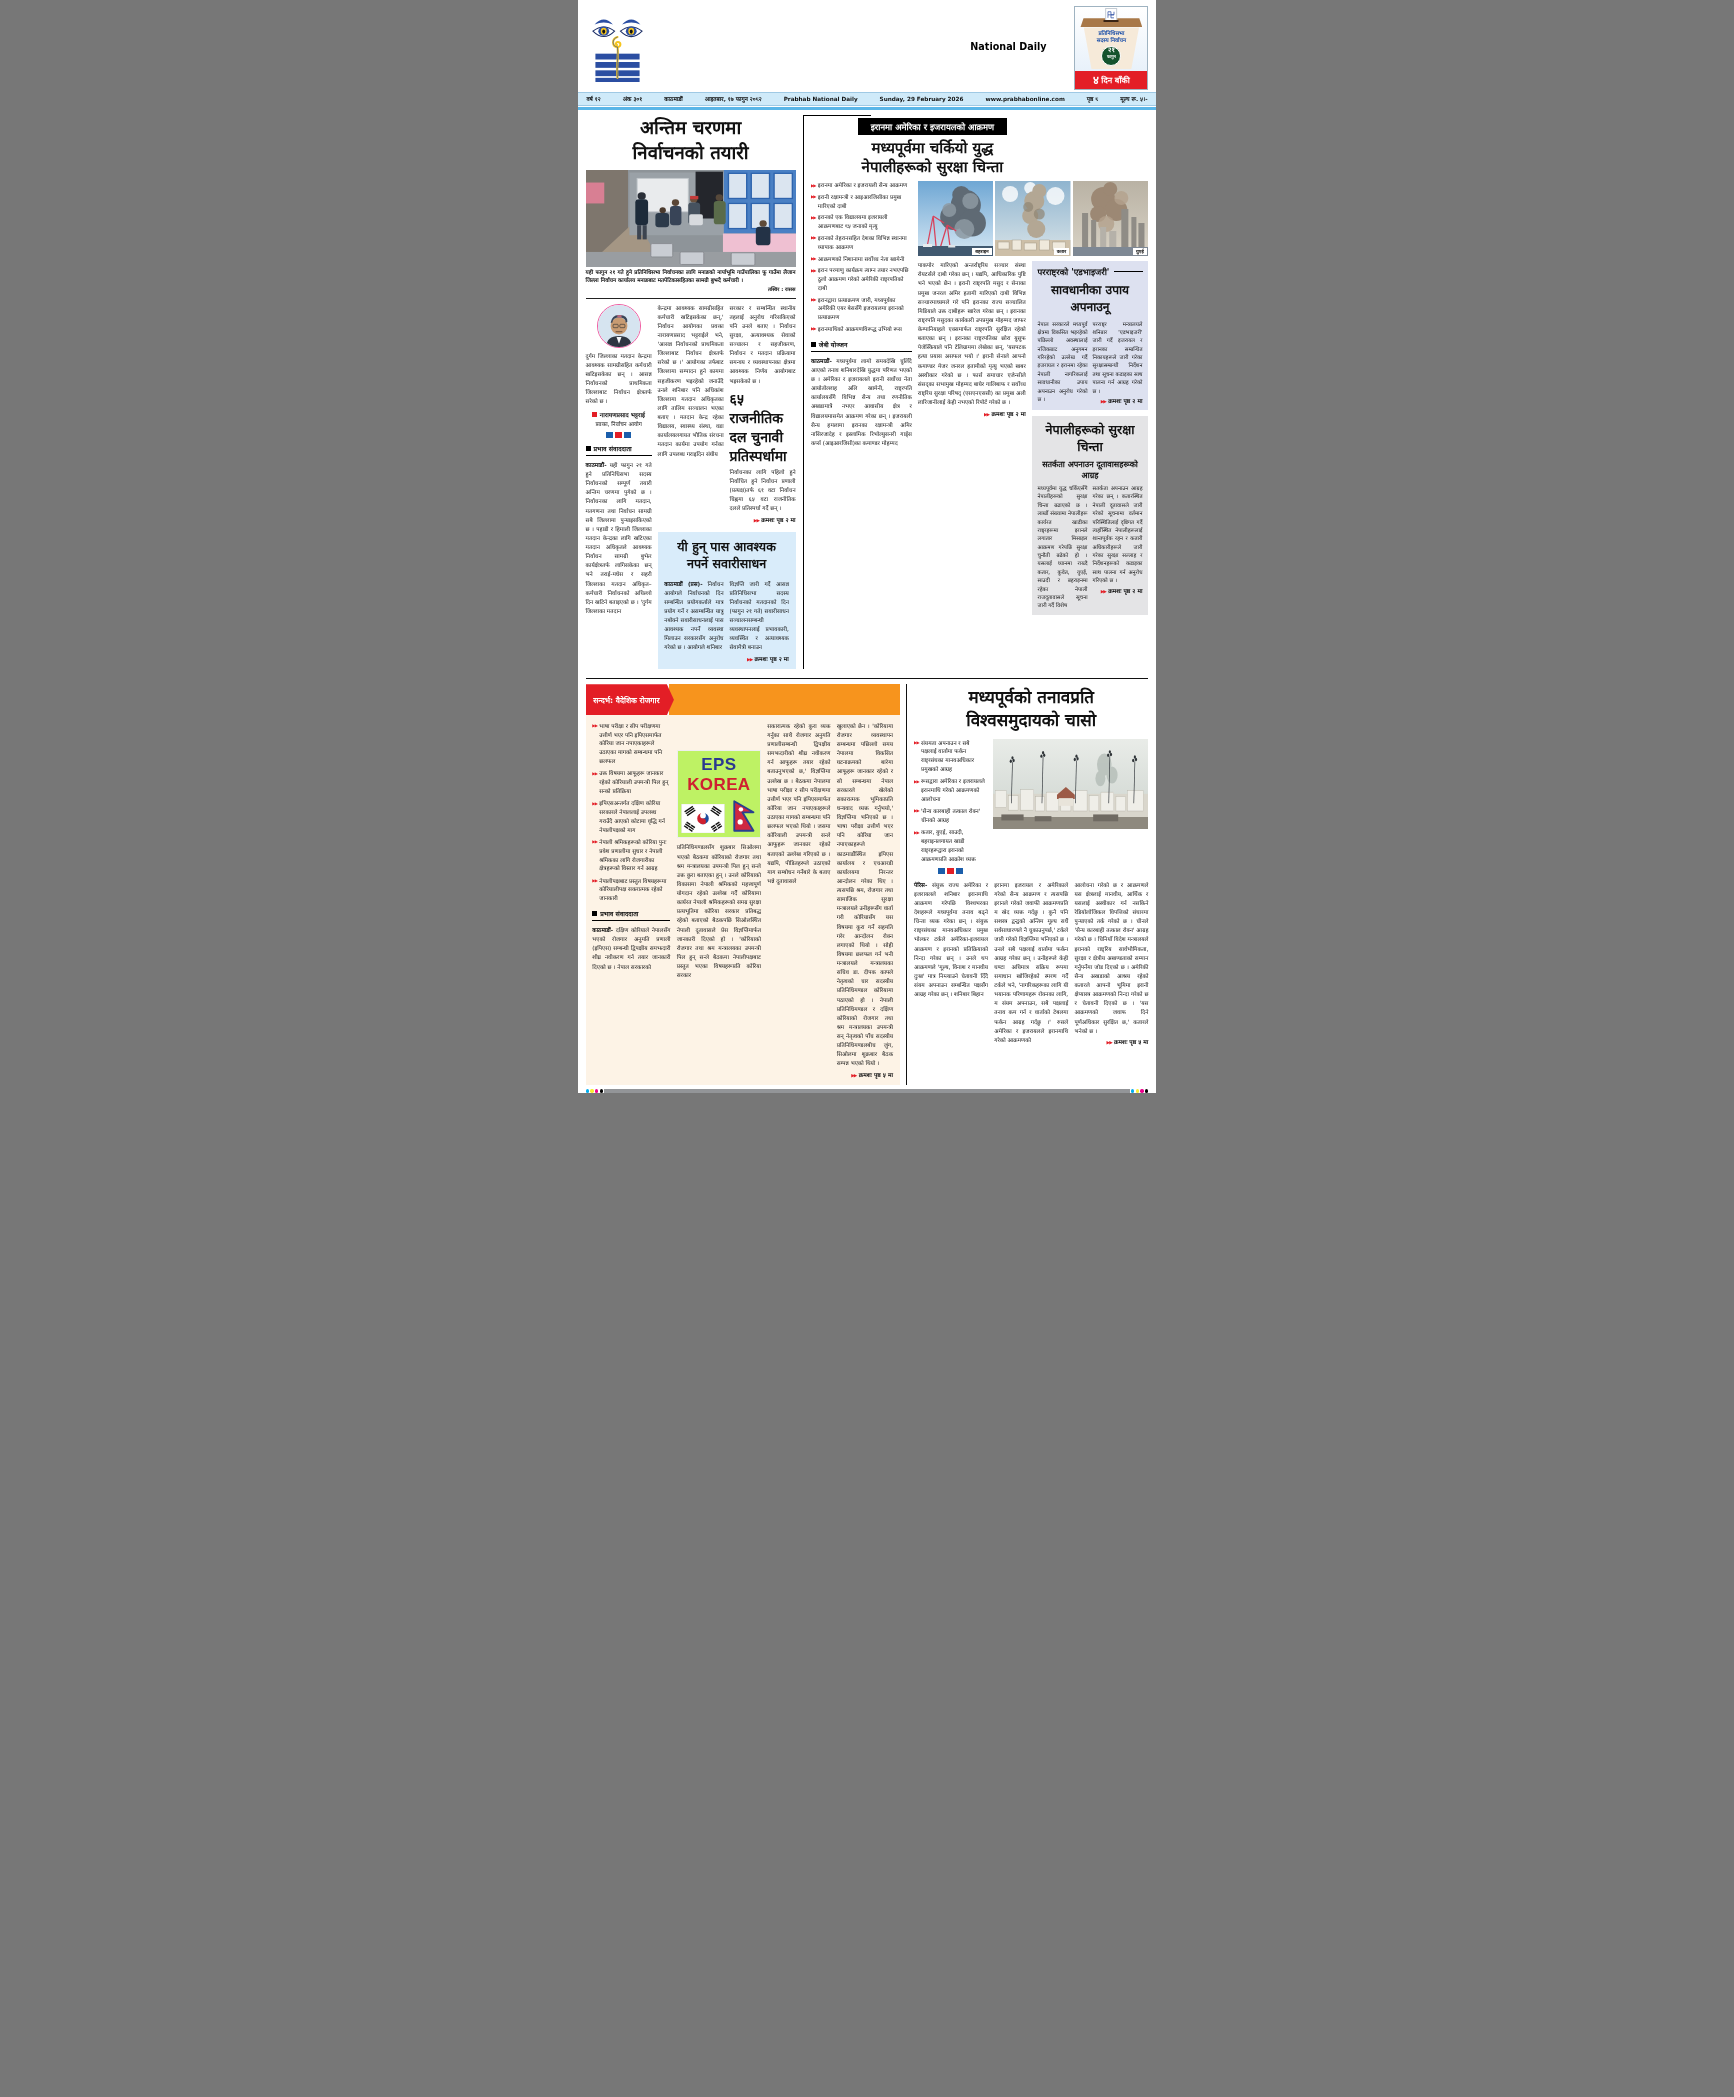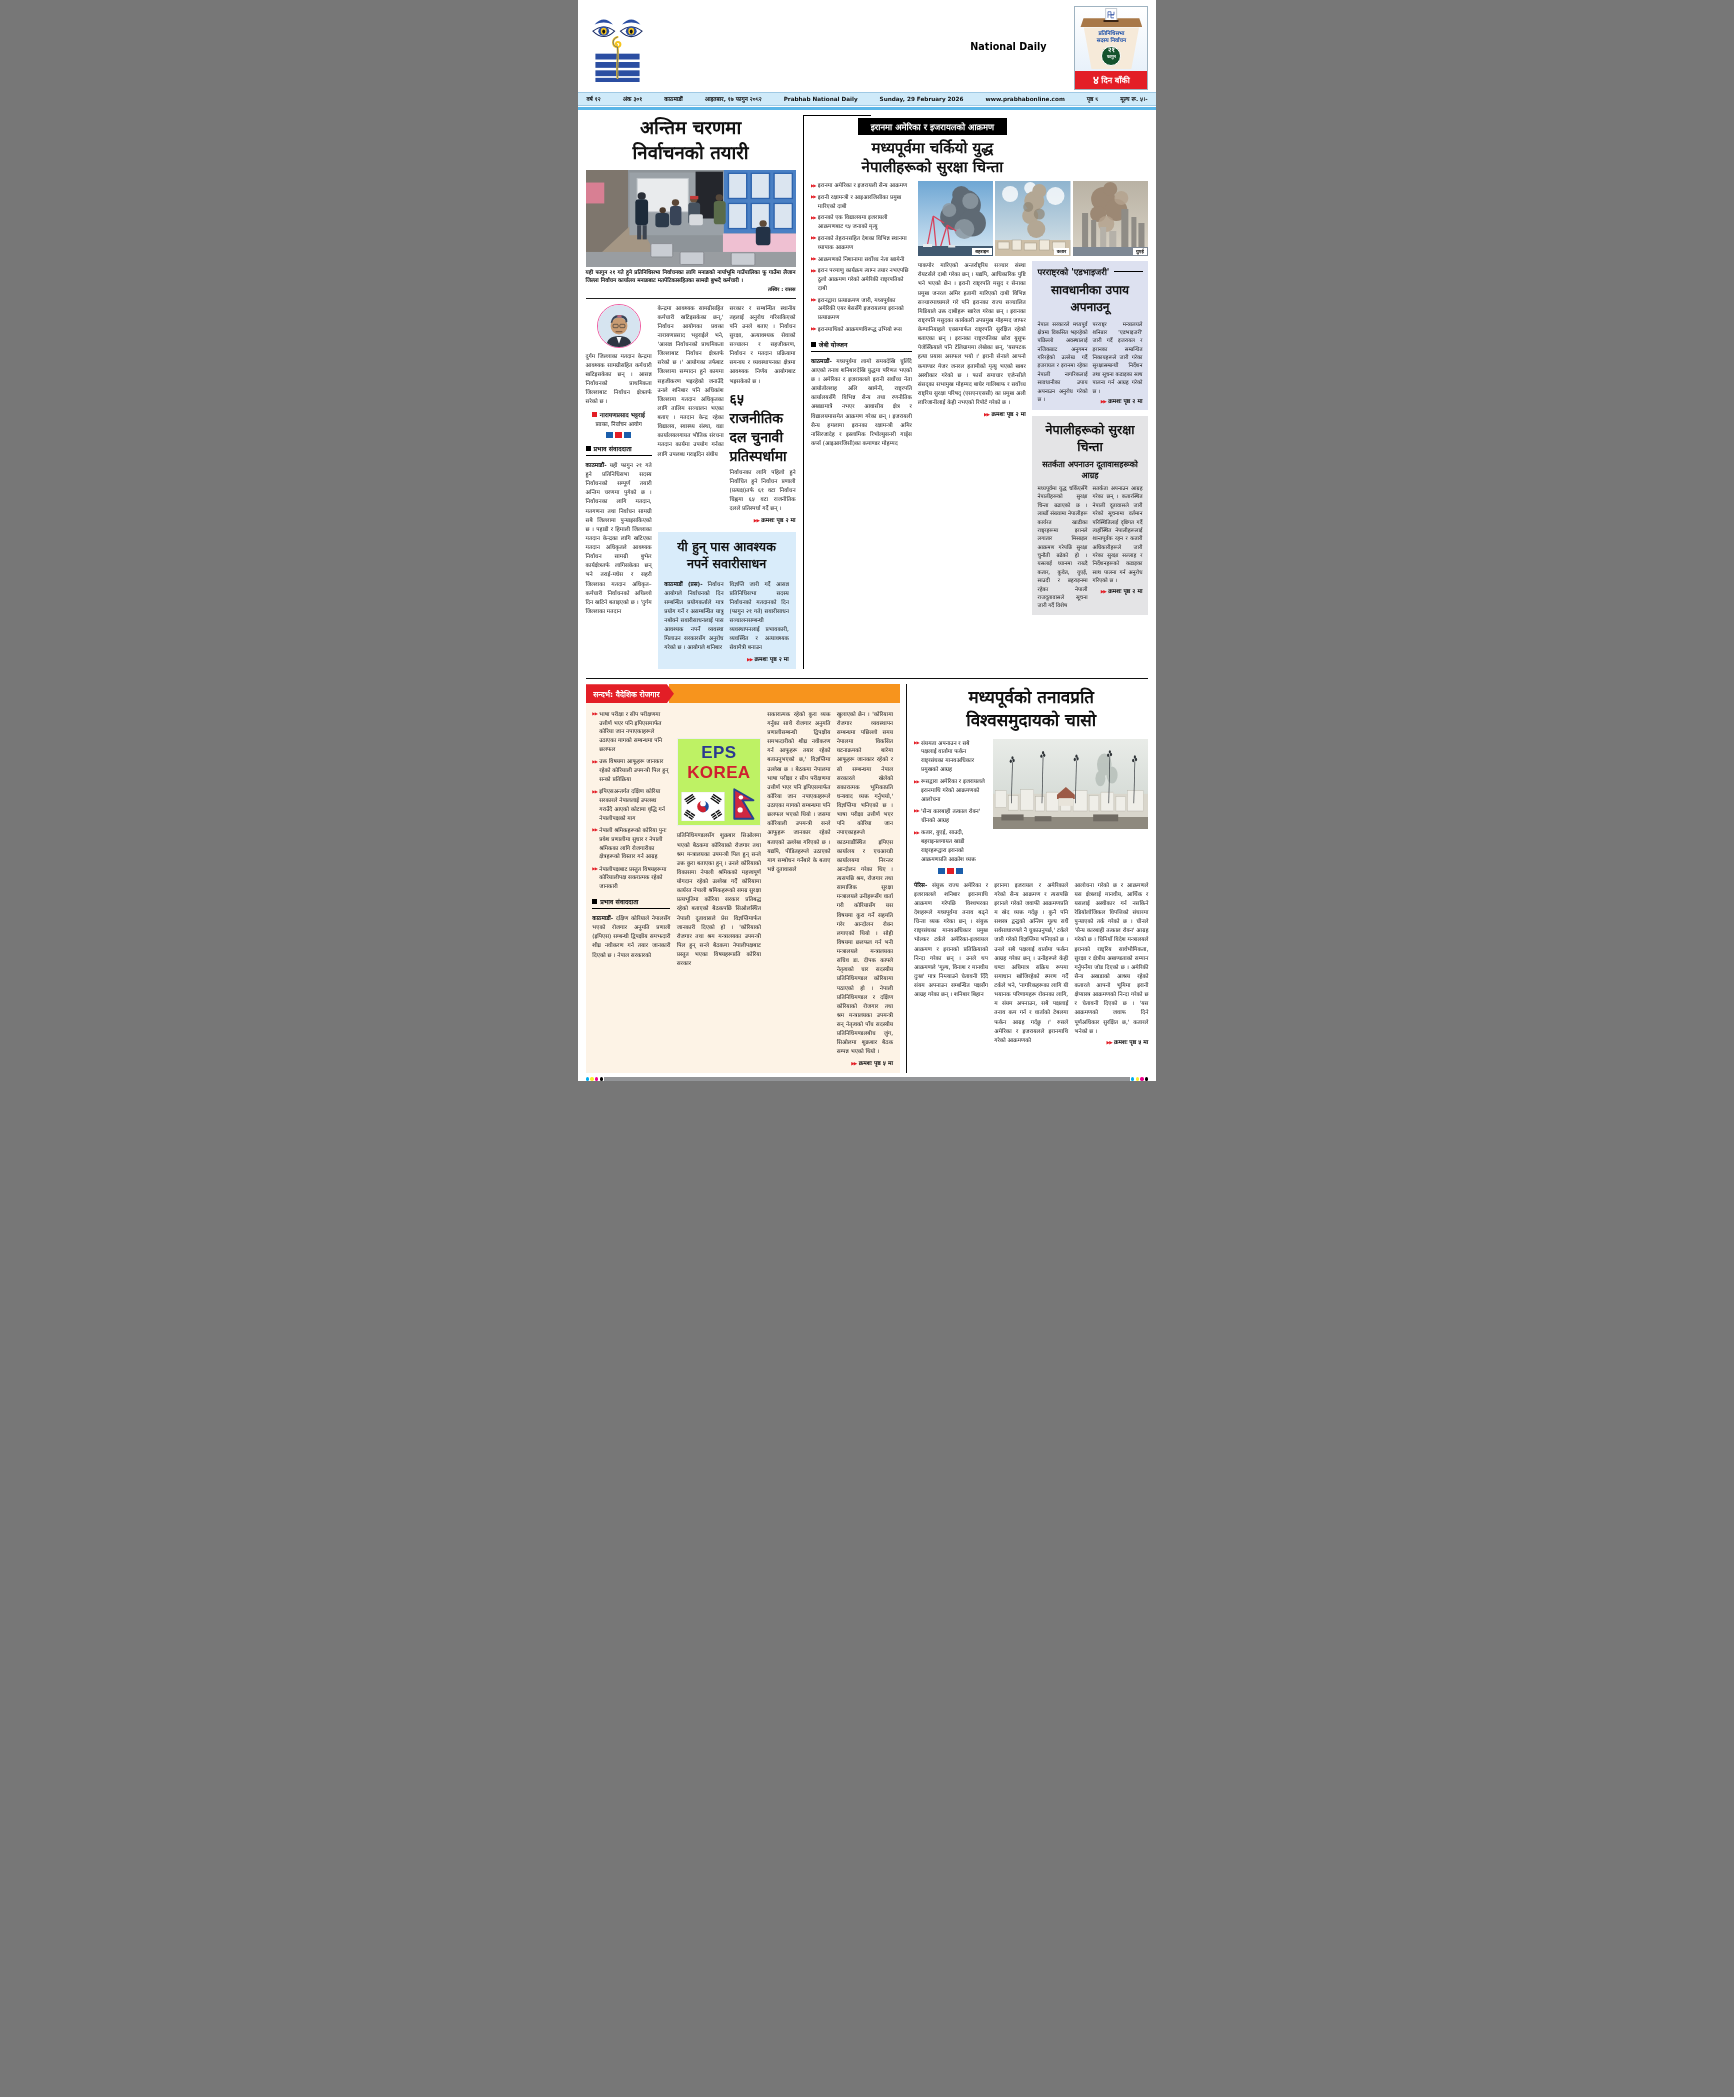--- a/index.html
+++ b/index.html
@@ -93,21 +93,21 @@
   .advisory h3{text-align:center;font-size:12px;font-weight:800;margin:4.2px 0 4.2px;}
   .boxed .two-cols{gap:5px;}
   .boxed .body{font-size:5.4px;line-height:1.55;}
   .safety{background:var(--safety);margin-top:5.9px;}
   .safety h3{text-align:center;font-size:12.6px;font-weight:800;}
   .safety h4{text-align:center;font-size:8px;font-weight:800;margin:2.5px 0 4.2px;}
 
   
   .bottom-grid{display:grid;grid-template-columns:57% 1fr;gap:0;border-top:0.8px solid #111;margin:2.5px 7.6px 0;padding-top:5px;}
   .eps-section{padding-right:6.7px;}
-  .eps-bar{display:flex;height:19px;justify-content:center;}
+  .eps-bar{display:flex;height:31px;justify-content:center;}
   .eps-tag{background:var(--red);color:#fff;font-weight:800;font-size:7.6px;display:flex;align-items:center;padding:0 14.3px 0 7.6px;clip-path:polygon(0 0,92% 0,100% 50%,92% 100%,0 100%);position:relative;z-index:1;}
   .eps-orange{flex:1;background:var(--orange);margin-left:-5px;}
   .eps-body{background:var(--cream);padding:6.7px 6.7px 5.9px;}
   .eps-grid{display:grid;grid-template-columns:26% 28% 21% 1fr;gap:6.3px;}
   .eps-grid h2{grid-column:1/4;text-align:center;font-size:17px;line-height:1.45;font-weight:800;padding:3.4px 0 6.7px;}
   .eps-colD{grid-column:4;grid-row:1/3;}
   .eps-bullets{list-style:none;}
   .eps-bullets li{display:flex;align-items:flex-start;font-size:5.7px;line-height:1.55;margin-bottom:3.4px;}
   .eps-bullets .arr{margin-top:1.3px;}
   .eps-logo{background:#bef264;border:0.4px solid #eee;padding:4.2px 3.4px;text-align:center;margin-bottom:5px;margin-top:28px;}

